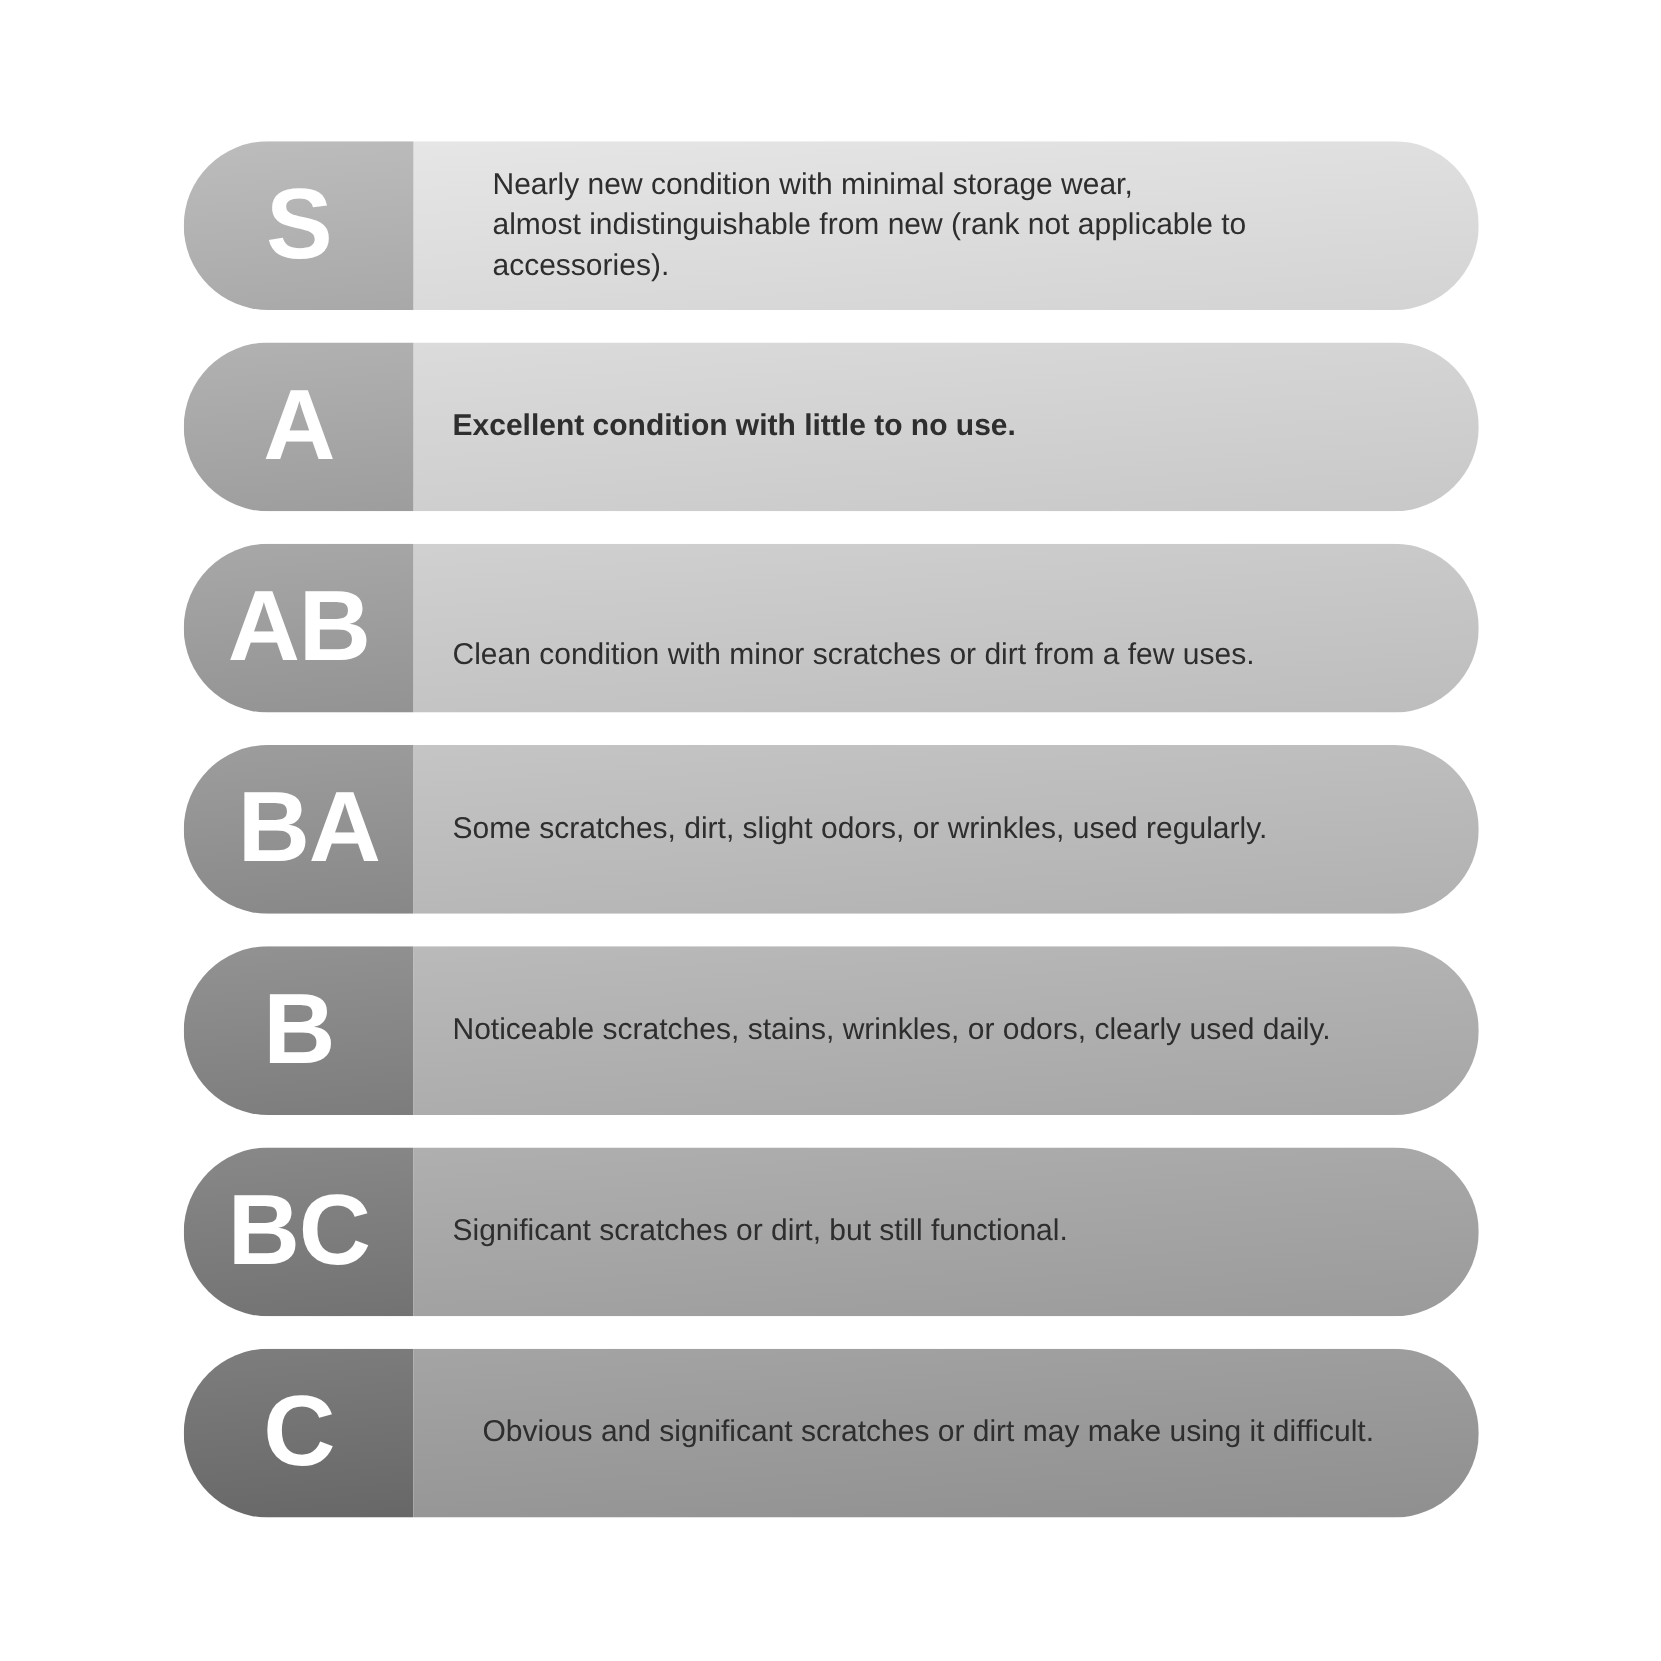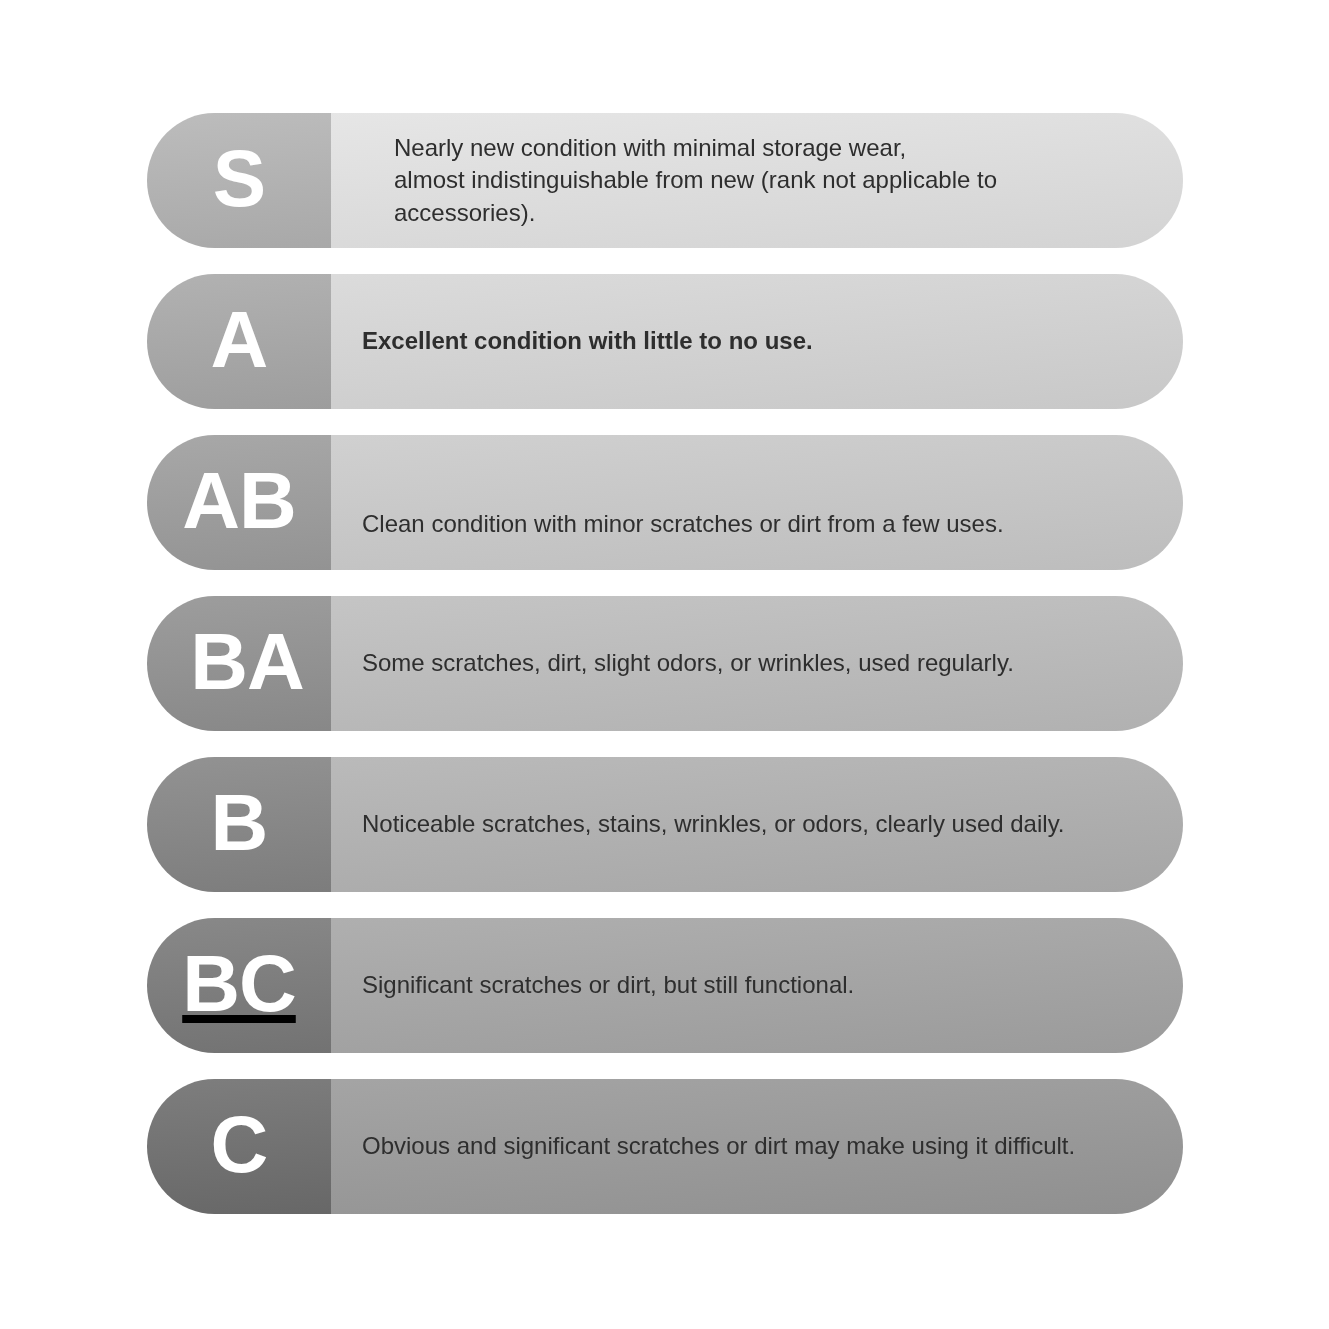--- a/index.html
+++ b/index.html
@@ -105,30 +105,30 @@
   <div class="row">
     <div class="badge" style="background-color: rgb(134, 134, 134);">
       <span class="rank-letter" style="color: rgb(255, 255, 255);">B</span>
     </div>
     <div class="body" style="background-color: rgb(178, 178, 178);">
       <p class="desc" style="color: rgb(46, 46, 46);">Noticeable scratches, stains, wrinkles, or odors, clearly used daily.</p>
     </div>
   </div>
 
   <div class="row">
-    <div class="badge" style="background-color: rgb(123, 123, 123); text-decoration: underline;">
+    <div class="badge" style="background-color: rgb(123, 123, 123);">
       <span class="rank-letter" style="color: rgb(255, 255, 255);">BC</span>
     </div>
     <div class="body" style="background-color: rgb(166, 166, 166);">
       <p class="desc" style="color: rgb(46, 46, 46);">Significant scratches or dirt, but still functional.</p>
     </div>
   </div>
 
   <div class="row">
     <div class="badge" style="background-color: rgb(111, 111, 111);">
       <span class="rank-letter" style="color: rgb(255, 255, 255);">C</span>
     </div>
     <div class="body" style="background-color: rgb(154, 154, 154);">
-      <p class="desc" style="color: rgb(46, 46, 46);">Obvious and significant scratches or dirt may make using it difficult.</p>
+      <p class="desc" style="color: rgb(46, 46, 46); margin-left: 24px;">Obvious and significant scratches or dirt may make using it difficult.</p>
     </div>
   </div>
 </div>
 </div>
 
 </body></html>

